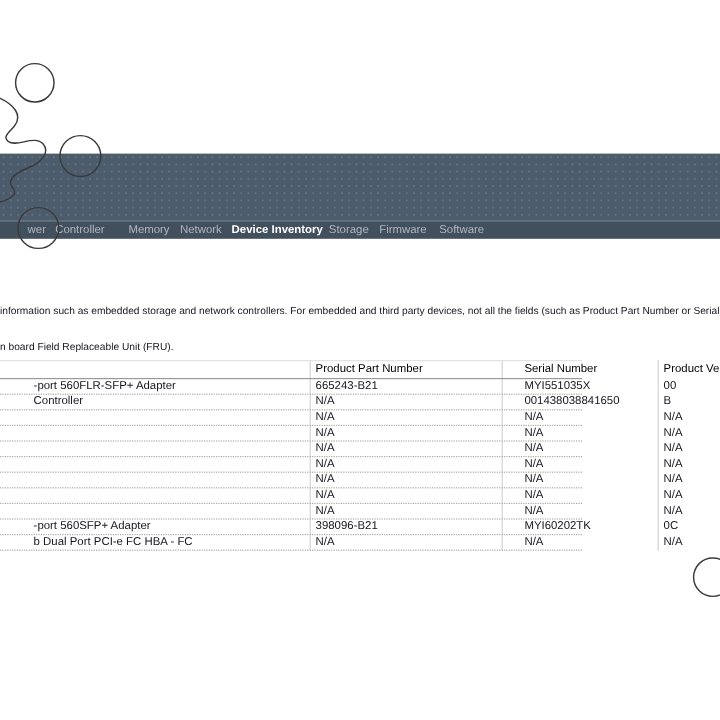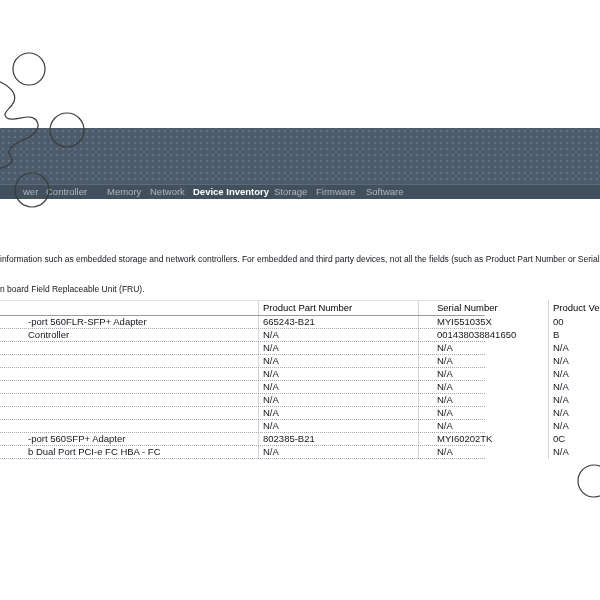--- a/index.html
+++ b/index.html
@@ -125,21 +125,21 @@
     <span class="c c3">N/A</span>
   </div>
       <div class="trow">
     <span class="c c0"></span>
     <span class="c c1">N/A</span>
     <span class="c c2">N/A</span>
     <span class="c c3">N/A</span>
   </div>
       <div class="trow">
     <span class="c c0">-port 560SFP+ Adapter</span>
-    <span class="c c1">802385-B21</span>
+    <span class="c c1">398096-B21</span>
     <span class="c c2">MYI60202TK</span>
     <span class="c c3">0C</span>
   </div>
       <div class="trow">
     <span class="c c0">b Dual Port PCI-e FC HBA - FC</span>
     <span class="c c1">N/A</span>
     <span class="c c2">N/A</span>
     <span class="c c3">N/A</span>
   </div>
     </div>

